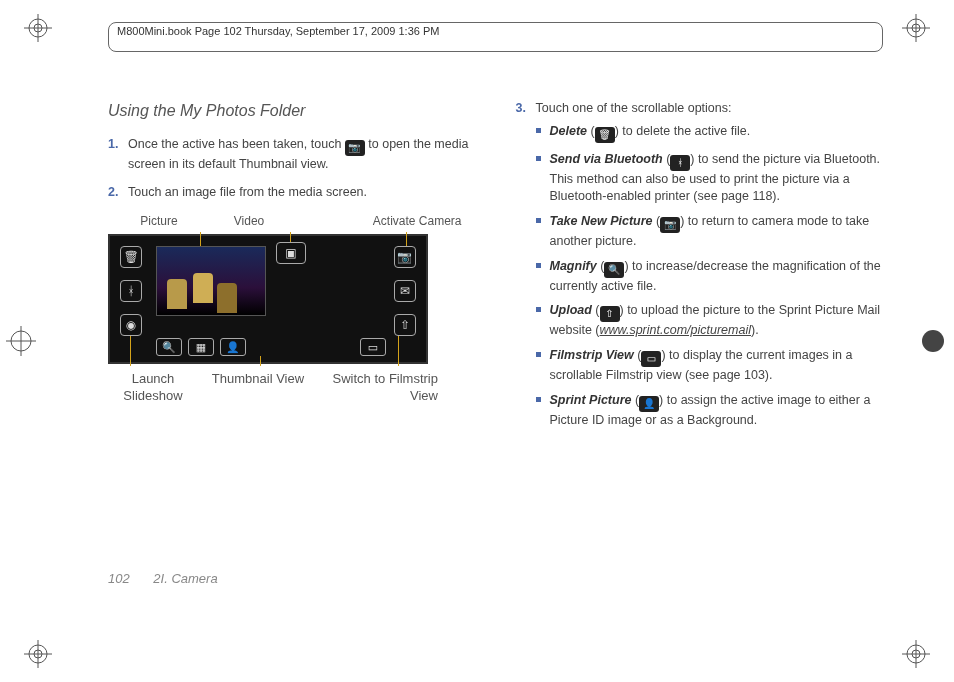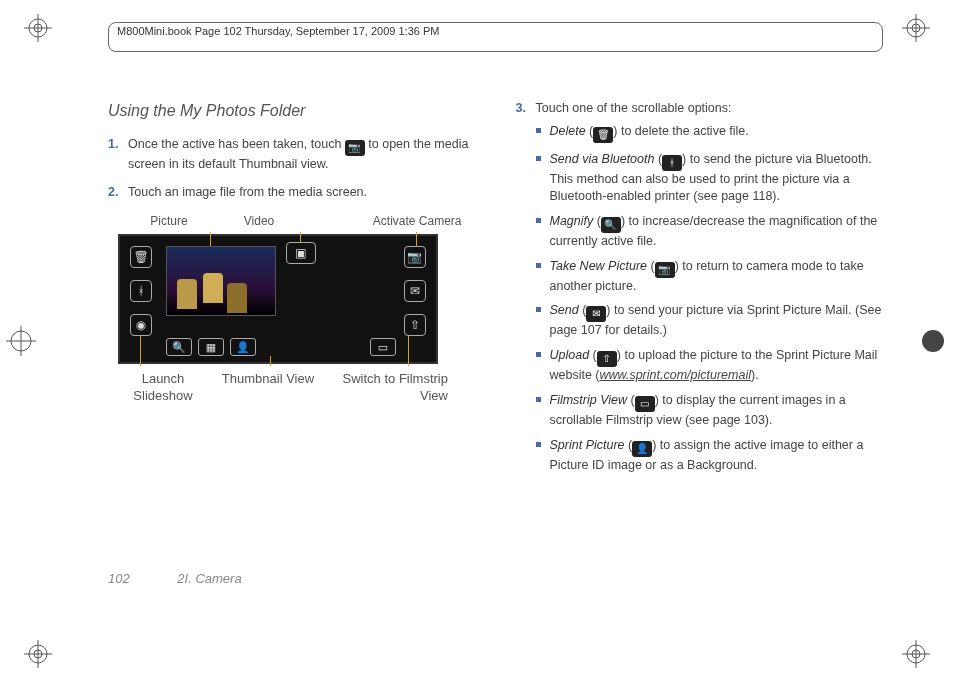--- a/index.html
+++ b/index.html
@@ -53,37 +53,37 @@
   ul.bullets { list-style: none; margin-top: 6px; }
   ul.bullets > li { position: relative; padding-left: 14px; margin-bottom: 8px; }
   ul.bullets > li::before {
     content: "";
     position: absolute;
     left: 0; top: 5px;
     width: 5px; height: 5px;
     background: #4a68a8;
   }
 
-  .opt { font-style: italic; font-weight: 400; color: #333; text-align: right; }
+  .opt { font-style: italic; font-weight: 700; color: #333; text-align: right; }
   .url { font-style: italic; text-decoration: underline; }
 
   .icon-box {
     display: inline-block;
     width: 20px; height: 16px;
     background: #222;
     border-radius: 3px;
     vertical-align: -3px;
     color: #fff;
     text-align: center;
     font-size: 10px;
     line-height: 16px;
   }
 
   
-  .diagram-wrap { margin: 10px 0 6px 10px; }
+  .diagram-wrap { margin: 10px 0 6px 0; }
   .diagram-labels-top {
     display: flex;
     font-size: 12px;
     color: #555;
     padding: 0 6px 4px 6px;
   }
   .diagram-labels-top span:nth-child(1){ flex:0 0 90px; text-align:center;}
   .diagram-labels-top span:nth-child(2){ flex:0 0 90px; text-align:center;}
   .diagram-labels-top span:nth-child(3){ flex:1; text-align:right; padding-right:8px;}
   .diagram {
@@ -155,21 +155,21 @@
   .diagram-labels-bottom span:nth-child(3){ flex:1; text-align:right;}
 
   
   .footer {
     position: absolute;
     left: 108px; bottom: 96px;
     font-size: 13px;
     font-style: italic;
     color: #888;
   }
-  .footer .pg { margin-right: 44px; }
+  .footer .pg { margin-right: 20px; }
 
   
   .slug-left, .slug-right {
     position: absolute; top: 50%; transform: translateY(-50%);
     width: 30px; height: 30px;
   }
   .slug-left { left: 6px; }
   .slug-right { right: 6px; }
   .slug-right::after{
     content:""; position:absolute; left:4px; top:4px; width:22px; height:22px;
@@ -288,30 +288,27 @@
           <li>
             <span class="opt">Delete</span><span> (</span><span class="icon-box">🗑</span><span>) </span><span> to delete the active file.</span>
           </li>
 
           <li>
             <span class="opt">Send via Bluetooth</span><span> (</span><span class="icon-box">ᚼ</span><span>) </span><span> to send the picture via Bluetooth. This method can also be used to print the picture via a Bluetooth-enabled printer (see page 118).</span>
           </li>
 
 
           <li>
+            <span class="opt">Take New Picture</span><span> (</span><span class="icon-box">📷</span><span>) </span><span> to return to camera mode to take another picture.</span>
+          </li>
+
+          <li>
             <span class="opt">Magnify</span><span> (</span><span class="icon-box">🔍</span><span>) </span><span> to increase/decrease the magnification of the currently active file.</span>
           </li>
 
-          <li>
-            <span class="opt">Take New Picture</span><span> (</span><span class="icon-box">📷</span><span>) </span><span> to return to camera mode to take another picture.</span>
-          </li>
-
-          <li>
-            <span class="opt">Send</span><span> (</span><span class="icon-box">✉</span><span>) </span><span> to send your picture via Sprint Picture Mail. (See page 107 for details.)</span>
-          </li>
 
           <li>
             <span class="opt">Upload</span><span> (</span><span class="icon-box">⇧</span><span>) </span><span> to upload the picture to the Sprint Picture Mail website (</span><span class="url">www.sprint.com/picturemail</span><span>).</span>
           </li>
 
           <li>
             <span class="opt">Filmstrip View</span><span> (</span><span class="icon-box">▭</span><span>) </span><span> to display the current images in a scrollable Filmstrip view (see page 103).</span>
           </li>
 
           <li>

